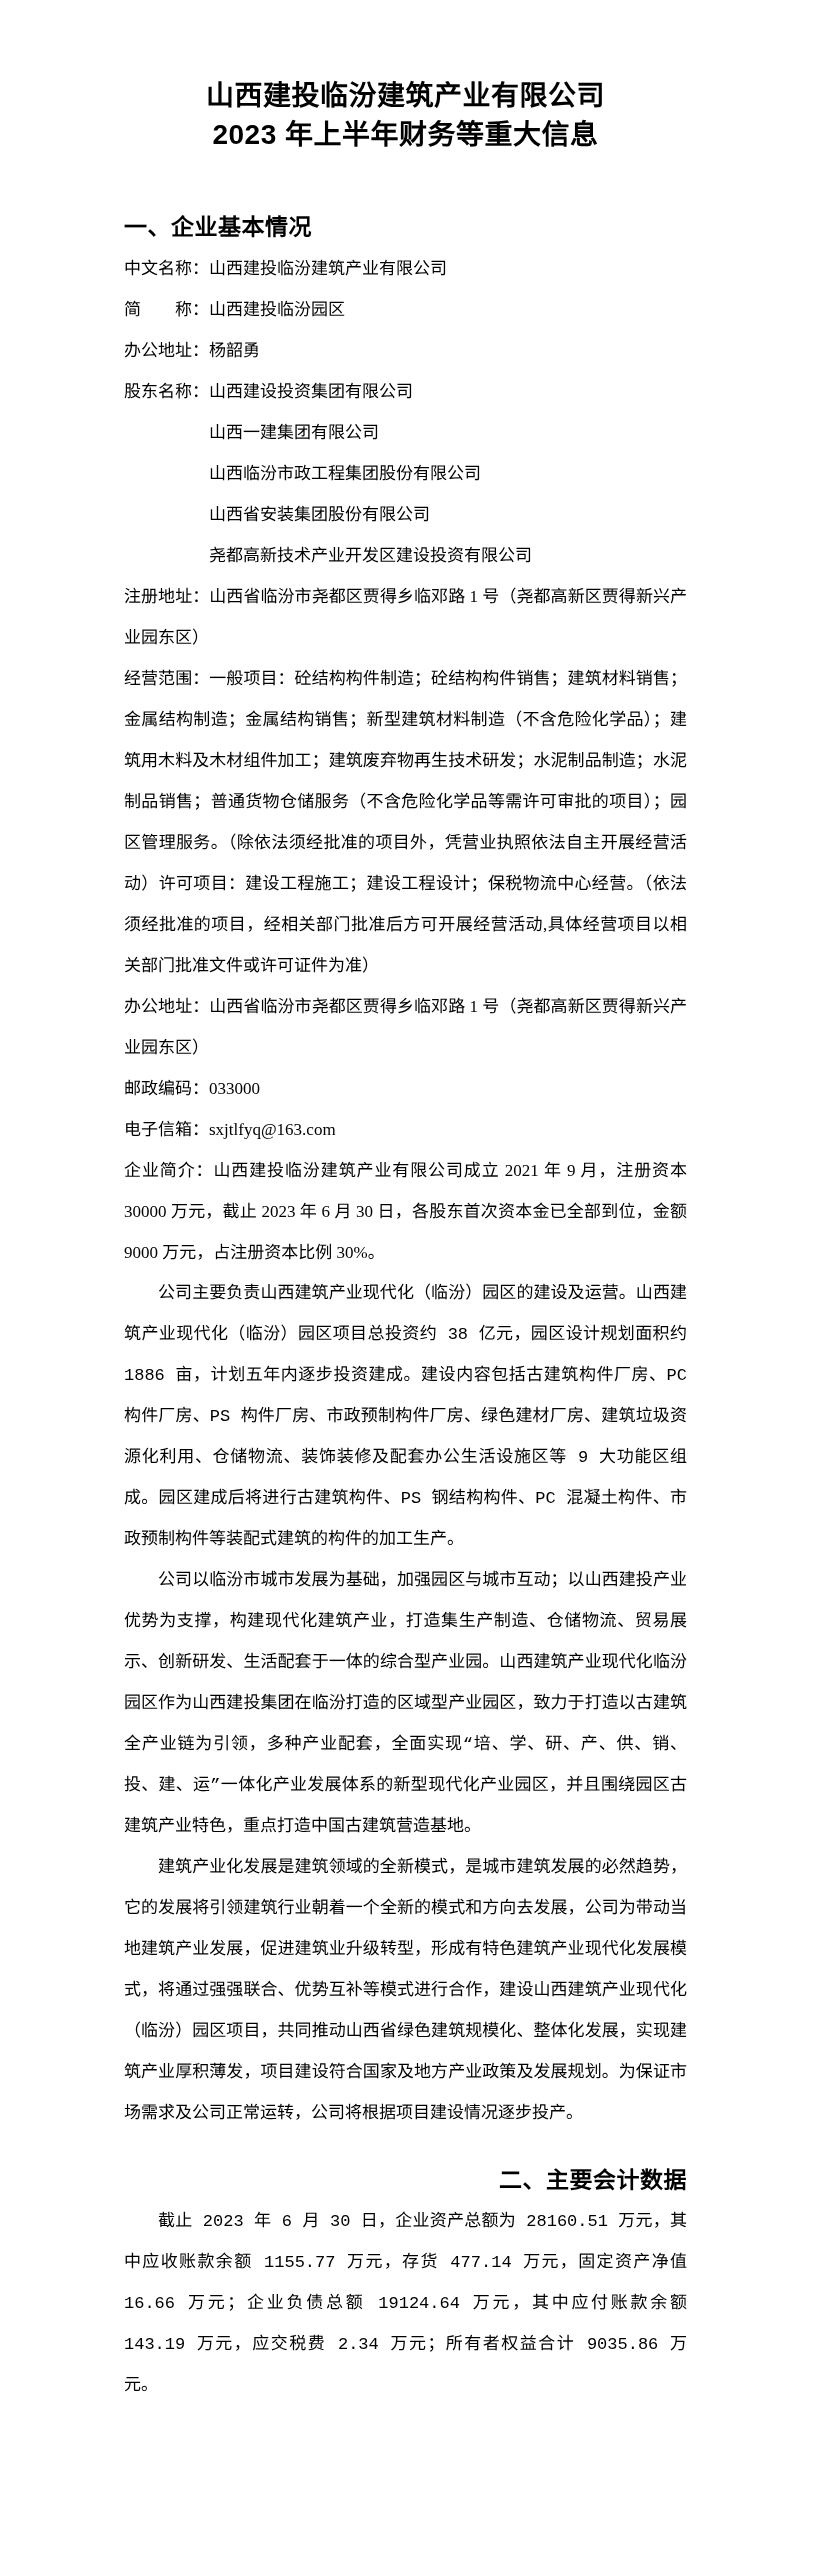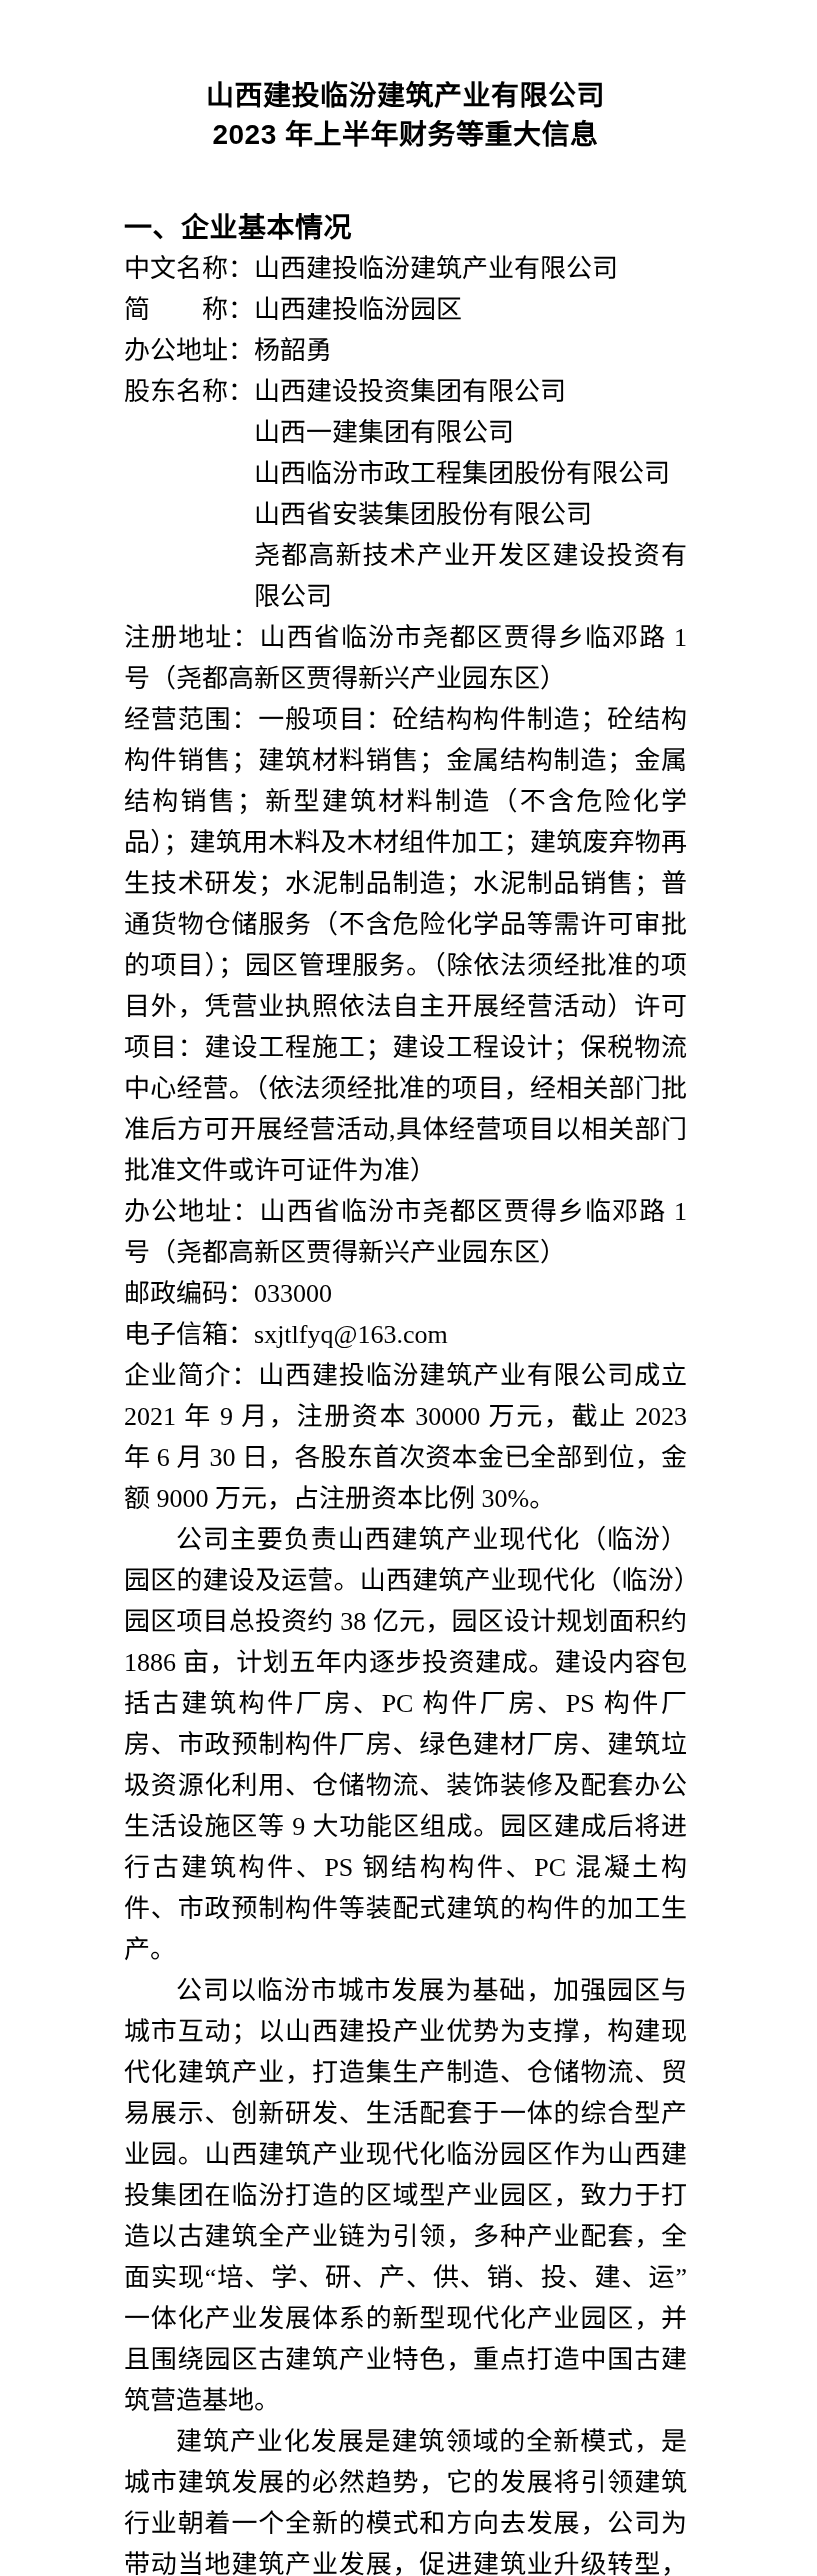--- a/index.html
+++ b/index.html
@@ -26,33 +26,33 @@
   }
   .title-line {
     font-size: 28px;
     line-height: 39px;
     letter-spacing: 0.5px;
   }
   .section-heading {
     margin: 0;
     font-family: "Liberation Sans", "DejaVu Sans", sans-serif;
     font-weight: 700;
-    font-size: 28px;
+    font-size: 23px;
     line-height: 41px;
     letter-spacing: 0.5px;
   }
   #doc-body section:nth-of-type(1) .section-heading { margin-top: 53px; }
   #doc-body section:nth-of-type(2) .section-heading { margin-top: 26px; text-align: right; }
   p {
     margin: 0;
-    font-size: 26px;
+    font-size: 17px;
     line-height: 41px;
     text-align: justify;
   }
-  p.para { text-indent: 2em; }
+  p.para { text-indent: 2em; font-family: Liberation Mono, monospace; }
   p.cont-line { padding-left: 5em; }
   .field-label { white-space: pre; }
 </style>
 </head>
 <body>
 
 <div class="page">
   <h1 class="doc-title">
     <div class="title-line">山西建投临汾建筑产业有限公司</div>
     <div class="title-line">2023 年上半年财务等重大信息</div>

